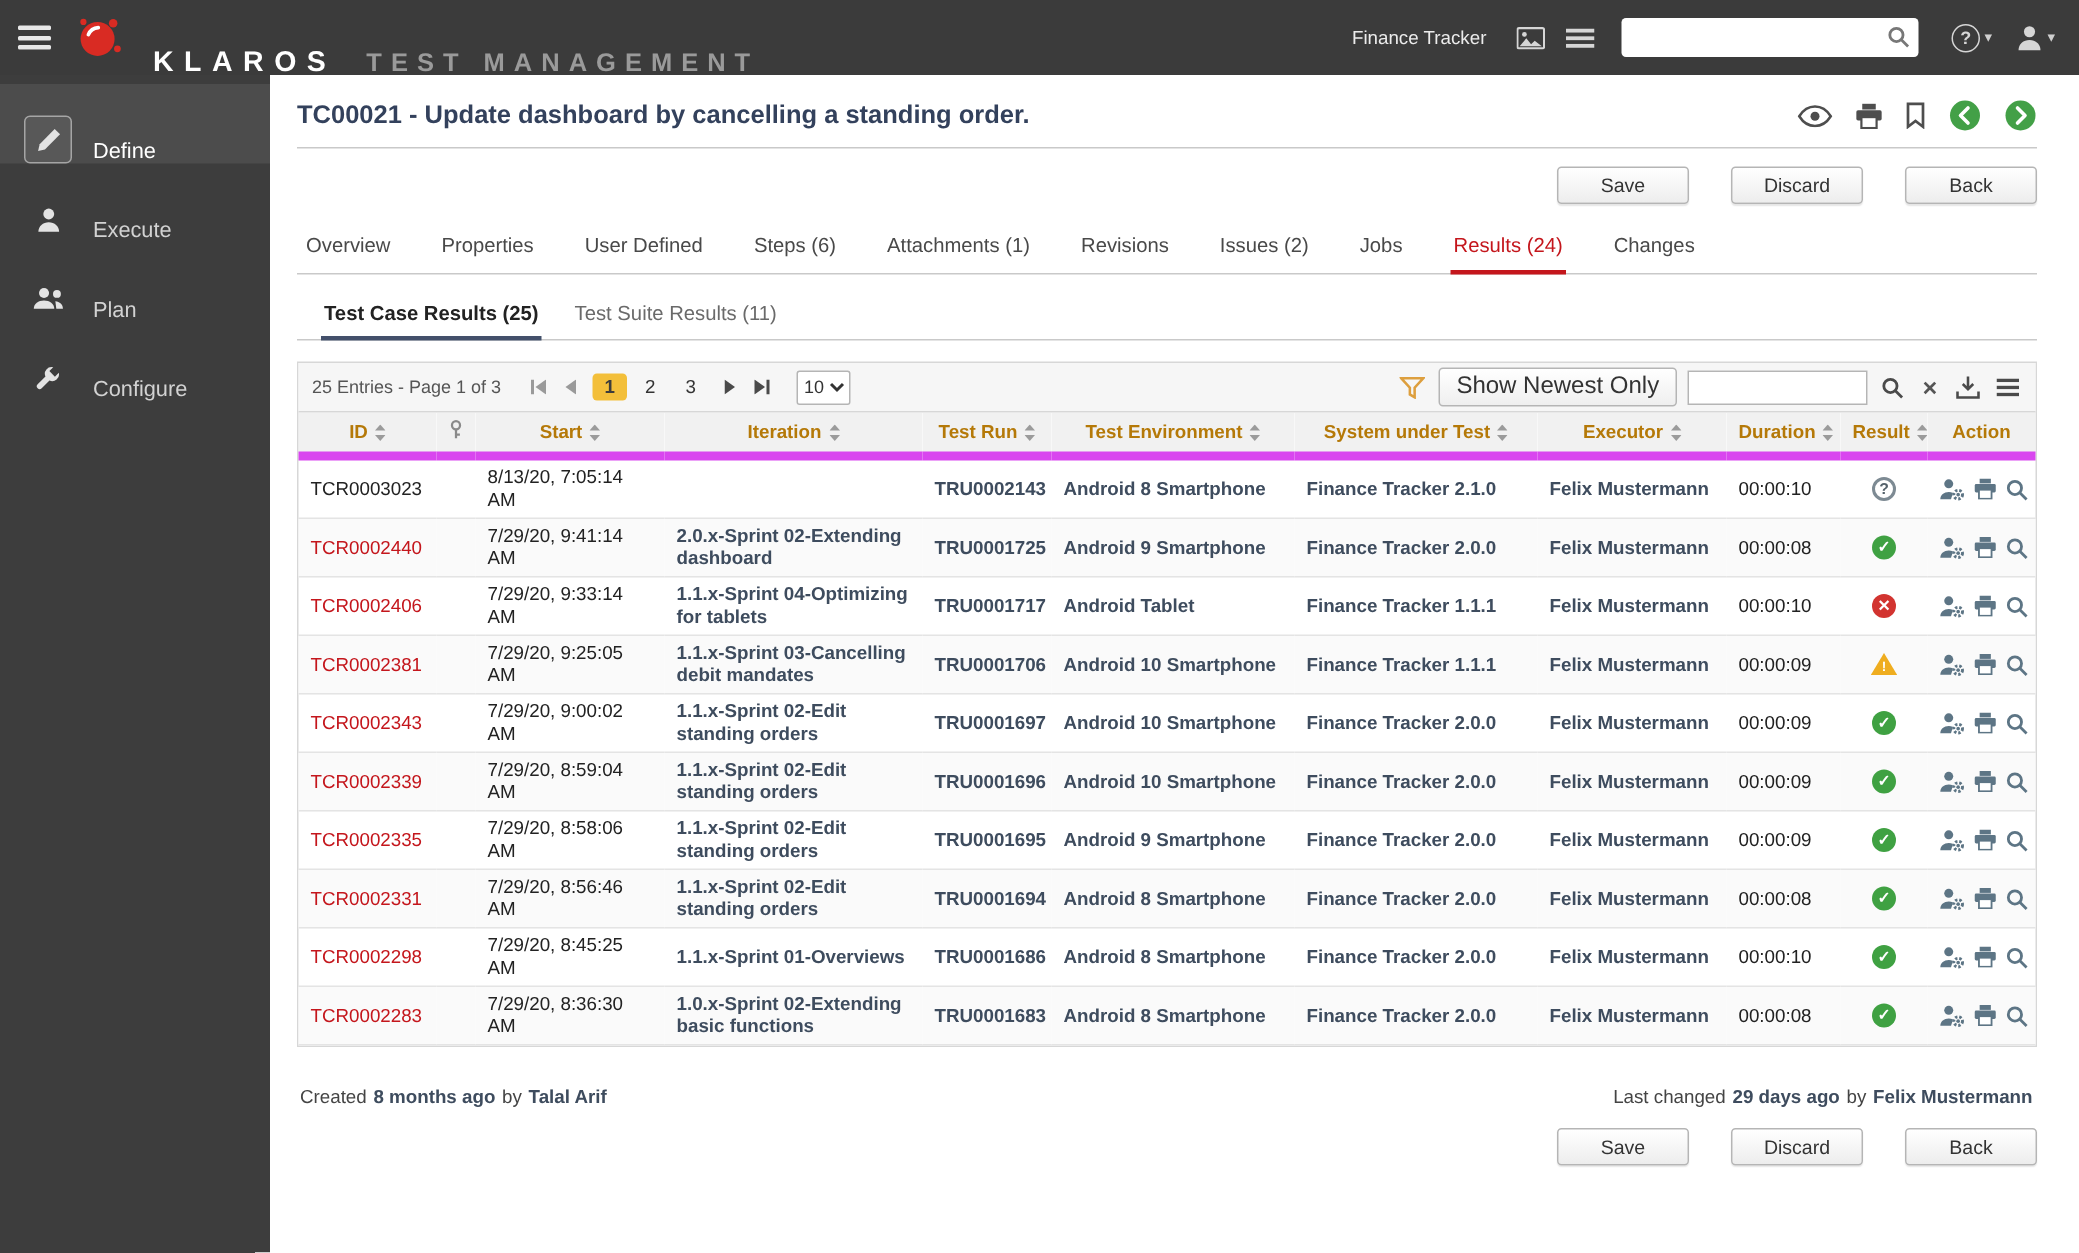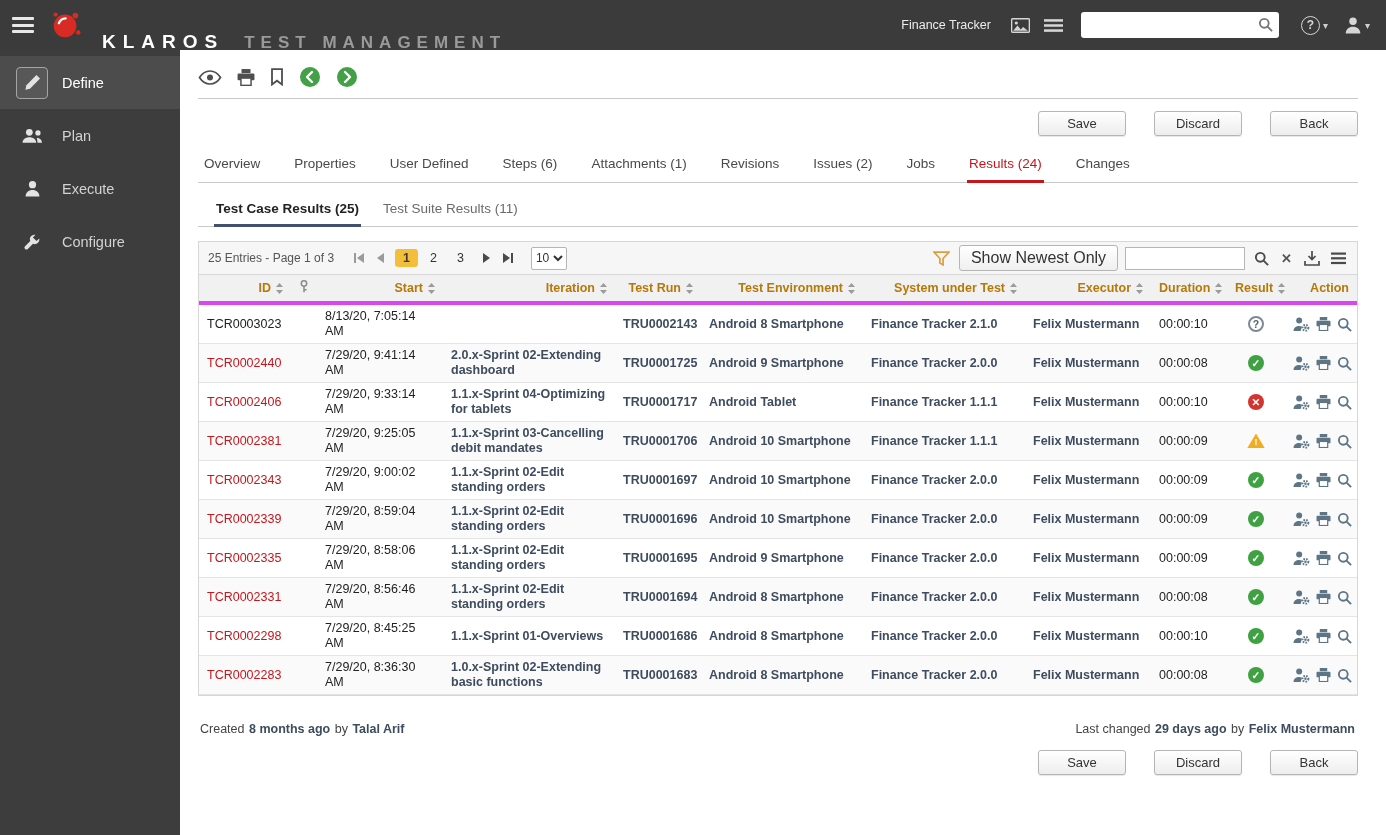--- a/index.html
+++ b/index.html
@@ -20,21 +20,21 @@
   .top-search { position:relative; margin:0 6px; }
   .top-search input { width:198px; height:26px; border:none; border-radius:3px; padding:0 28px 0 9px; font-size:12.5px; outline:none; background:#fff; color:#333; }
   .top-search .mag { position:absolute; right:6px; top:5px; color:#777; }
   .help-group,.user-group { display:flex; align-items:center; gap:3px; color:#d6d6d6; cursor:pointer; margin-left:6px; }
   .circle-q { width:19px; height:19px; border:1.7px solid #d6d6d6; border-radius:50%; font-size:12px; font-weight:bold; display:flex; align-items:center; justify-content:center; }
   .caret { font-size:10px; color:#cfcfcf; }
 
   
   .shell { display:flex; flex:1; min-height:0; }
   .sidebar { width:180px; background:var(--sidebar-bg,#3d3d3d); padding-top:6px; flex-shrink:0; }
-  .side-item { display:flex; align-items:center; gap:14px; height:53px; padding-left:16px; color:#d2d2d2; font-size:14.5px; cursor:pointer; }
+  .side-item { display:flex; align-items:flex-end; gap:14px; height:53px; padding-left:16px; color:#d2d2d2; font-size:14.5px; cursor:pointer; }
   .side-item.active { background:#4c4c4c; color:#fff; }
   .side-icon { width:32px; height:32px; border-radius:4px; display:flex; align-items:center; justify-content:center; color:#e3e3e3; }
   .side-item.active .side-icon { border:1px solid #a5a5a5; background:#585858; }
 
   
   .main { flex:1; background:#fff; padding:16px 28px 0 18px; min-width:0; }
   .title-row { display:flex; align-items:center; padding-bottom:10px; border-bottom:1px solid #c9c9c9; }
   .page-title { font-size:17px; font-weight:bold; color:#33415c; flex:1; }
   .title-icons { display:flex; gap:15px; align-items:center; }
   .title-icons > span { cursor:pointer; display:flex; align-items:center; }
@@ -61,21 +61,21 @@
   .pg-num.current { background:var(--page-highlight,#f3bf3a); font-weight:bold; color:#3c3c3c; }
   .page-size { margin-left:8px; font-size:12px; height:23px; border:1px solid #b5b5b5; border-radius:2px; background:#fff; color:#333; font-family:inherit; }
   .toolbar-spacer { flex:1; }
   .show-newest { background:linear-gradient(#fff,#efefef); border:1px solid #b5b5b5; border-radius:3px; font-size:16px; padding:3px 11px; color:#333; cursor:pointer; font-family:inherit; white-space:nowrap; }
   .tb-search { width:120px; height:23px; border:1px solid #b5b5b5; font-size:12px; padding:0 5px; background:#fff; outline:none; }
   .tool-ic { color:#4a4a4a; display:flex; align-items:center; cursor:pointer; padding:0 2px; }
   .xclear { font-size:13px; color:#555; font-weight:bold; cursor:pointer; padding:0 3px; }
 
   
   table { width:100%; border-collapse:collapse; table-layout:fixed; }
-  thead th { background:#f1f1f1; font-size:12.5px; color:var(--table-header-text,#b57908); text-align:right; padding:5px 8px; border-bottom:4px solid #d946ef; font-weight:bold; white-space:nowrap; overflow:hidden; }
+  thead th { background:#f1f1f1; font-size:12.5px; color:var(--table-header-text,#b57908); text-align:center; padding:5px 8px; border-bottom:6px solid #d946ef; font-weight:bold; white-space:nowrap; overflow:hidden; }
   thead th .sort { margin-left:5px; vertical-align:middle; }
   th:nth-child(1){width:92px} th:nth-child(2){width:26px} th:nth-child(3){width:126px}
   th:nth-child(4){width:172px} th:nth-child(5){width:86px} th:nth-child(6){width:162px}
   th:nth-child(7){width:162px} th:nth-child(8){width:126px} th:nth-child(9){width:76px}
   th:nth-child(10){width:58px} th:nth-child(11){width:auto}
   tbody td { font-size:12.5px; color:#222; padding:4px 8px; border-bottom:1px solid #e4e4e4; vertical-align:middle; line-height:1.2; }
   tbody tr:nth-child(even) { background:#fafafa; }
   .id-link { color:var(--accent-red,#c4161c); cursor:pointer; }
   .plain-id { color:#222; }
   .cell-link { color:var(--link-dark,#3e4c5e); font-weight:bold; cursor:pointer; }
@@ -158,51 +158,52 @@
         <div class="side-item active">
           <span class="side-icon">
             <svg viewBox="0 0 16 16" width="17" height="17" fill="currentColor">
               <path d="M11.7.9l3.4 3.4L5.6 13.8l-4.3 1 1-4.3z"></path>
             </svg>
           </span>
           <span class="side-label">Define</span>
         </div>
         <div class="side-item">
           <span class="side-icon">
+            <svg viewBox="0 0 16 16" width="17" height="17" fill="currentColor">
+              <circle cx="8" cy="4.4" r="3.4"></circle>
+              <path d="M1.5 15.5c0-3.6 2.9-6 6.5-6s6.5 2.4 6.5 6z"></path>
+            </svg>
+          </span>
+          <span class="side-label">Execute</span>
+        </div>
+        <div class="side-item">
+          <span class="side-icon">
             <svg viewBox="0 0 20 15" width="21" height="16" fill="currentColor">
               <circle cx="7" cy="4" r="3.2"></circle>
               <path d="M.5 14c0-3.2 2.9-5.2 6.5-5.2s6.5 2 6.5 5.2z"></path>
               <circle cx="15.2" cy="4.6" r="2.5"></circle>
               <path d="M14.2 9.2c2.7.3 4.8 2 4.8 4.8h-4.2z"></path>
             </svg>
           </span>
           <span class="side-label">Plan</span>
         </div>
         <div class="side-item">
           <span class="side-icon">
-            <svg viewBox="0 0 16 16" width="17" height="17" fill="currentColor">
-              <circle cx="8" cy="4.4" r="3.4"></circle>
-              <path d="M1.5 15.5c0-3.6 2.9-6 6.5-6s6.5 2.4 6.5 6z"></path>
-            </svg>
-          </span>
-          <span class="side-label">Execute</span>
-        </div>
-        <div class="side-item">
-          <span class="side-icon">
             <svg viewBox="0 0 16 16" width="16" height="16" fill="currentColor">
               <path d="M15.2 4.5A4.5 4.5 0 0 1 9 9.7l-5.2 5.2a1.9 1.9 0 0 1-2.7-2.7L6.3 7A4.5 4.5 0 0 1 11.5.8L8.9 3.4l3.7 3.7 2.6-2.6z"></path>
             </svg>
           </span>
           <span class="side-label">Configure</span>
         </div>
       </nav>
 
     <main class="main">
 
       <div class="title-row">
+        <h1 class="page-title">TC00021 - Update dashboard by cancelling a standing order.</h1>
         <div class="title-icons">
           <span>
             <svg width="24" height="15" viewBox="0 0 24 15" fill="none" stroke="#4e4e4e" stroke-width="1.7">
                 <path d="M1.5 7.5C4 3.5 7.7 1 12 1s8 2.5 10.5 6.5C20 11.5 16.3 14 12 14S4 11.5 1.5 7.5z"></path>
                 <circle cx="12" cy="7.5" r="3" fill="#4e4e4e" stroke="none"></circle>
               </svg>
           </span>
           <span>
             <svg width="18" height="17" viewBox="0 0 16 15" fill="#4e4e4e">
                 <rect x="4" y="0" width="8" height="3.5"></rect>

